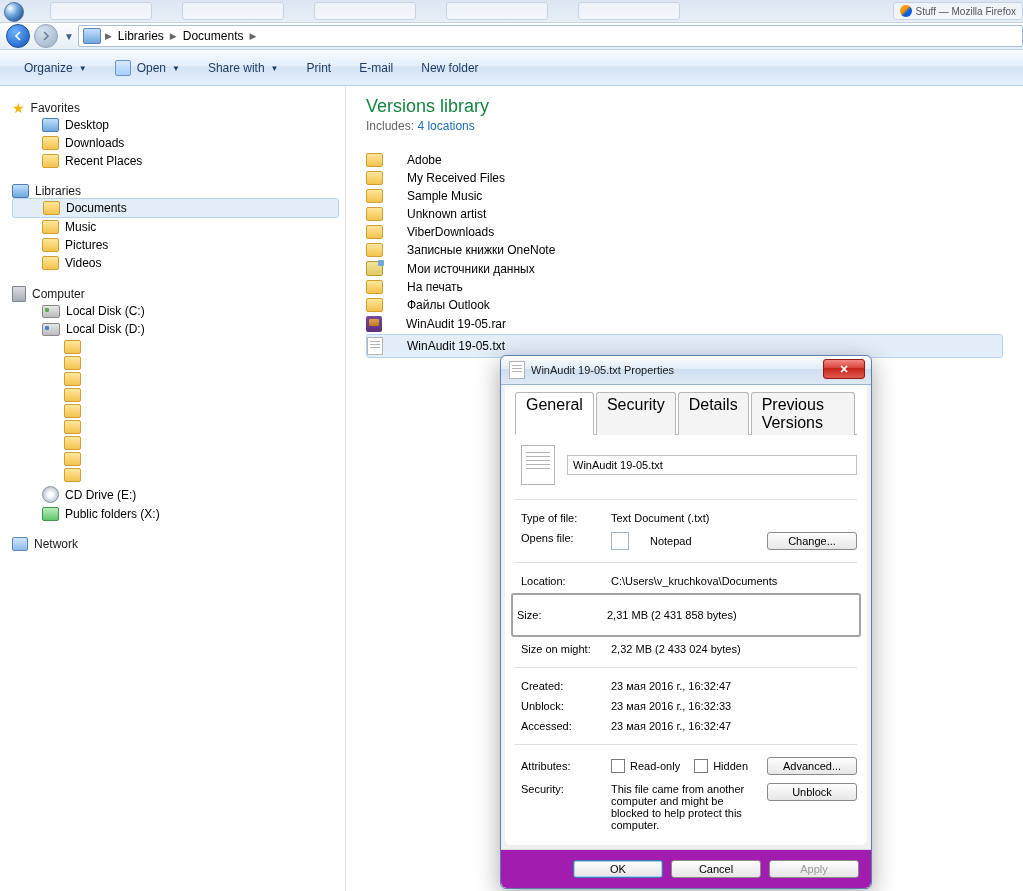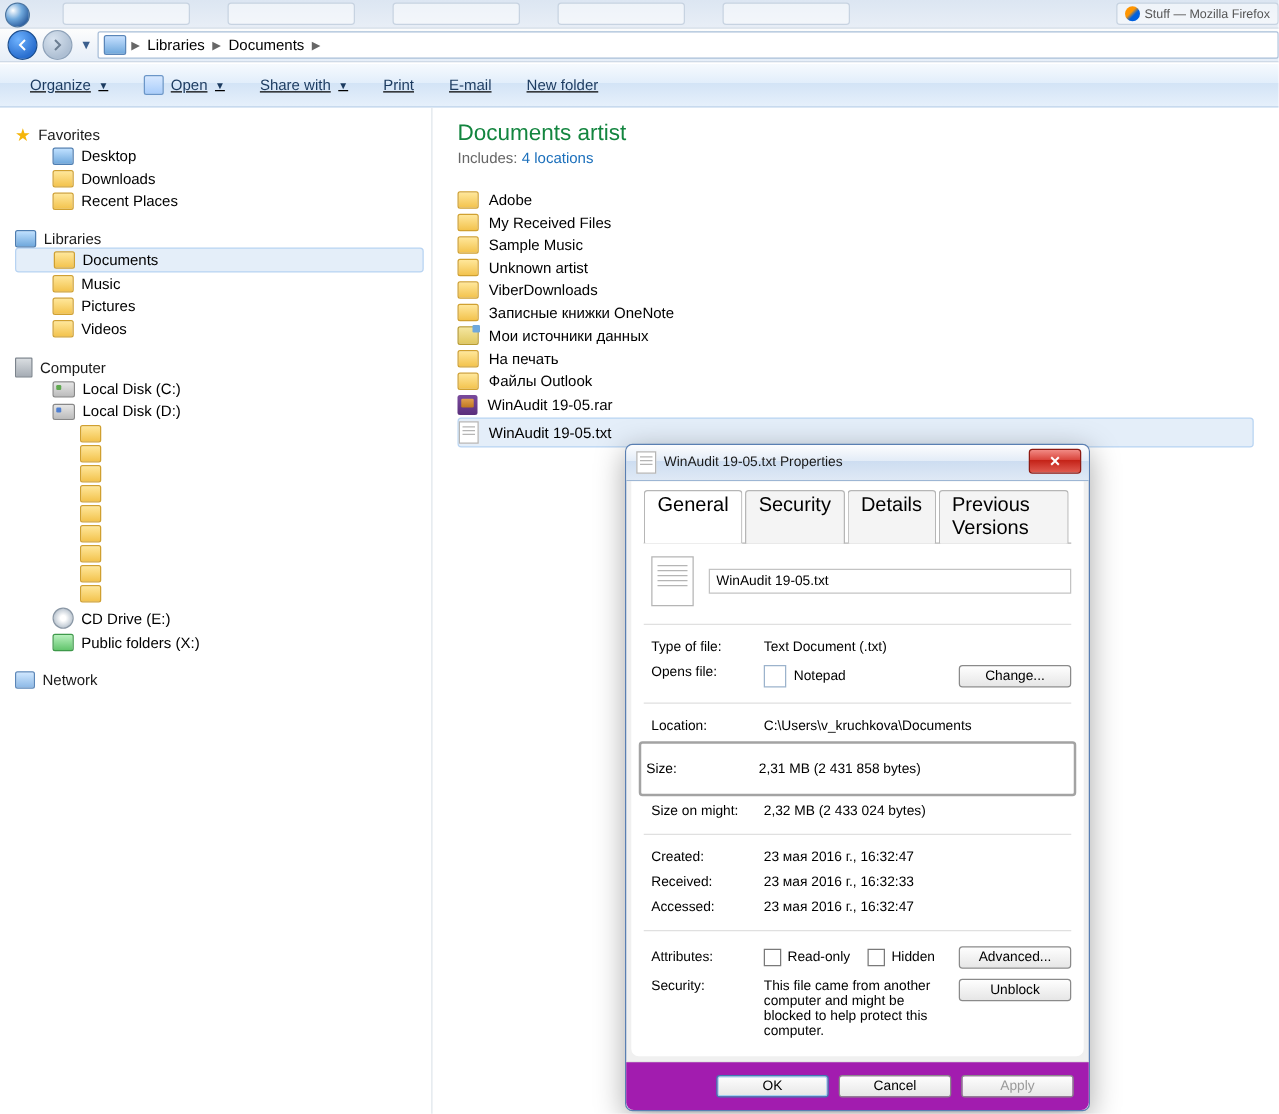--- a/index.html
+++ b/index.html
@@ -50,21 +50,21 @@
   .crumb-bar{flex:1;height:20px;border:1px solid #a8bed8;background:#fff;display:flex;align-items:center;border-radius:2px}
   .crumb-icon{width:16px;height:14px;margin:0 4px;background:linear-gradient(#c6e0ff,#6fa8dc);border:1px solid #5a86b9;border-radius:2px}
   .crumb{padding:0 6px;font-size:12px;color:#000}
   .crumb-sep{color:#666;font-size:9px}
   
   .cmd-bar {
     height:34px;
     background:linear-gradient(#f6fafe,#e2eefb 45%,#d3e4f6 46%,#e6f0fb);
     border-top:1px solid #fff;
     border-bottom:1px solid #b8cfe9;
-    display:flex;align-items:flex-start;gap:0px;padding-left:10px;text-decoration:underline;
+    display:flex;align-items:flex-start;gap:0px;padding-left:10px;
   }
   .cmd-item{padding:0 14px;color:#1b3a5f;font-size:12px;display:flex;align-items:center;gap:6px;height:100%;}
   .chev{font-size:8px;color:#1b3a5f}
   .open-icon{width:14px;height:14px;background:linear-gradient(#d7e8ff,#a9cdfb);border:1px solid #6b96c8;border-radius:2px}
 
   
   .main {display:flex;height:calc(891px - 22px - 26px - 34px);}
   .nav-pane {
     width:345px;
     border-right:1px solid #e0e6ec;
@@ -86,21 +86,21 @@
   .tower{width:12px;height:14px;background:linear-gradient(#d9dde1,#a6adb5);border:1px solid #7b838c;border-radius:1px}
   .net{width:14px;height:12px;background:linear-gradient(#cfe7ff,#8db9e6);border:1px solid #5a86b9;border-radius:2px}
   .subfolders{margin-left:52px}
   .subfolders .folder-icon{margin:2px 0}
 
   .content-pane{flex:1;padding:10px 20px;position:relative}
   .lib-title{font-size:18px;color:#13853f;margin:0}
   .lib-sub{color:#666;margin-top:2px}
   .lib-sub a{color:#1b6fbb;text-decoration:none}
   .file-list{margin-top:18px}
-  .fl-item{display:flex;align-items:center;gap:8px;padding:2px 0}
+  .fl-item{display:flex;align-items:center;gap:24px;padding:2px 0}
   .fl-item.sel{background:#e4eef9;border:1px solid #b7d3f2;border-radius:3px}
   .rar{width:16px;height:16px;background:linear-gradient(#7a4a9c,#5a2f7c);border-radius:2px;position:relative}
   .rar::after{content:"";position:absolute;inset:3px 3px 6px 3px;background:linear-gradient(#e0a050,#c07820);border-radius:1px}
   .txt{width:14px;height:16px;background:#fff;border:1px solid #b5b5b5;position:relative}
   .txt::before{content:"";position:absolute;left:2px;right:2px;top:3px;height:1px;background:#b5b5b5;box-shadow:0 3px #b5b5b5, 0 6px #b5b5b5}
   .cube{width:15px;height:13px;background:linear-gradient(#f4e6a0,#e0c860);border:1px solid #b89b30;border-radius:2px;position:relative}
   .cube::after{content:"";position:absolute;right:-2px;top:-2px;width:6px;height:6px;background:#6fa8dc;border-radius:1px}
 
   
   .dialog {
@@ -129,21 +129,21 @@
   .tab.active{background:#fff;border-bottom:1px solid #fff;top:1px}
   .prop-name-row{display:flex;align-items:center;gap:12px;margin:4px 0 14px 6px}
   .big-txt{width:32px;height:38px;background:#fff;border:1px solid #b5b5b5;position:relative}
   .big-txt::before{content:"";position:absolute;left:4px;right:4px;top:6px;height:1px;background:#b5b5b5;box-shadow:0 4px #b5b5b5,0 8px #b5b5b5,0 12px #b5b5b5,0 16px #b5b5b5}
   .name-input{flex:1;border:1px solid #c3c3c3;padding:3px 5px;font-size:11px;background:#fff}
   .prop-row{display:flex;padding:4px 0 4px 6px}
   .pk{width:90px;color:#000}
   .pv{flex:1;color:#000}
   .sep{height:0;border-top:1px solid #e0e0e0;margin:8px 0}
   .hl{border:2px solid #a3a3a3;border-radius:3px;padding:14px 4px;margin:2px -4px}
-  .appname{display:flex;align-items:center;gap:6px}
+  .appname{display:flex;align-items:center;gap:21px}
   .notepad{width:16px;height:16px;background:#fff;border:1px solid #9cb3cc}
   .dlg-btn{padding:2px 12px;border:1px solid #8a8a8a;border-radius:3px;background:linear-gradient(#fefefe,#e6e6e6);font-size:11px;min-width:64px;text-align:center}
   .dlg-btn.def{border:1px solid #3c7fb1;box-shadow:0 0 0 1px #a3d0ef inset}
   .btn-right{margin-left:auto}
   .attr-row{display:flex;align-items:center;padding:4px 0 4px 6px}
   .chk{width:12px;height:12px;border:1px solid #7a7a7a;margin-right:5px;background:#fff}
   .dlg-footer{display:flex;gap:8px;justify-content:flex-end;padding:10px 12px;background:#a21caf;border-top:1px solid #dcdcdc;border-radius:0 0 6px 6px}
   .disabled{color:#9a9a9a}
 </style>
 </head>
@@ -288,21 +288,21 @@
     </div>
     <div class="np-group">
       <div class="np-header">
           <span class="net"></span>
           <span>Network</span>
         </div>
     </div>
   </div>
 
   <div class="content-pane">
-    <div class="lib-title">Documents artist</div>
+    <div class="lib-title">Versions library</div>
     <div class="lib-sub">
       <span>Includes:</span>
       <a href="#">4 locations</a>
     </div>
 
     <div class="file-list">
       <div class="fl-item">
           <span class="folder-icon"></span>
           <span>Adobe</span>
         </div>
@@ -393,21 +393,21 @@
     <div class="prop-row">
         <span class="pk">Size on might:</span>
         <span class="pv">2,32 MB (2 433 024 bytes)</span>
       </div>
     <div class="sep"></div>
     <div class="prop-row">
         <span class="pk">Created:</span>
         <span class="pv">23 мая 2016 г., 16:32:47</span>
       </div>
     <div class="prop-row">
-        <span class="pk">Received:</span>
+        <span class="pk">Unblock:</span>
         <span class="pv">23 мая 2016 г., 16:32:33</span>
       </div>
     <div class="prop-row">
         <span class="pk">Accessed:</span>
         <span class="pv">23 мая 2016 г., 16:32:47</span>
       </div>
     <div class="sep"></div>
     <div class="attr-row">
       <span class="pk">Attributes:</span>
       <span class="chk"></span>

